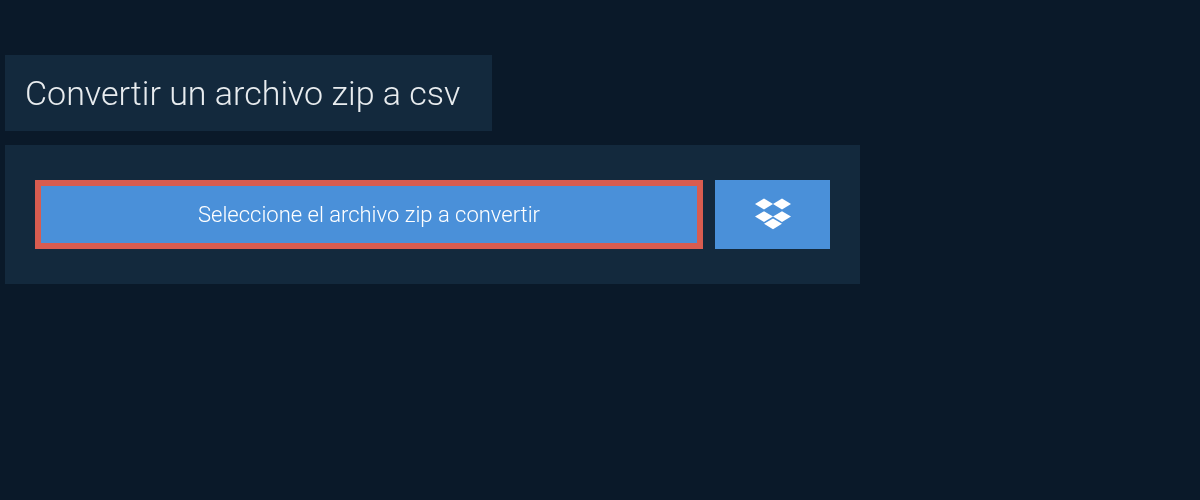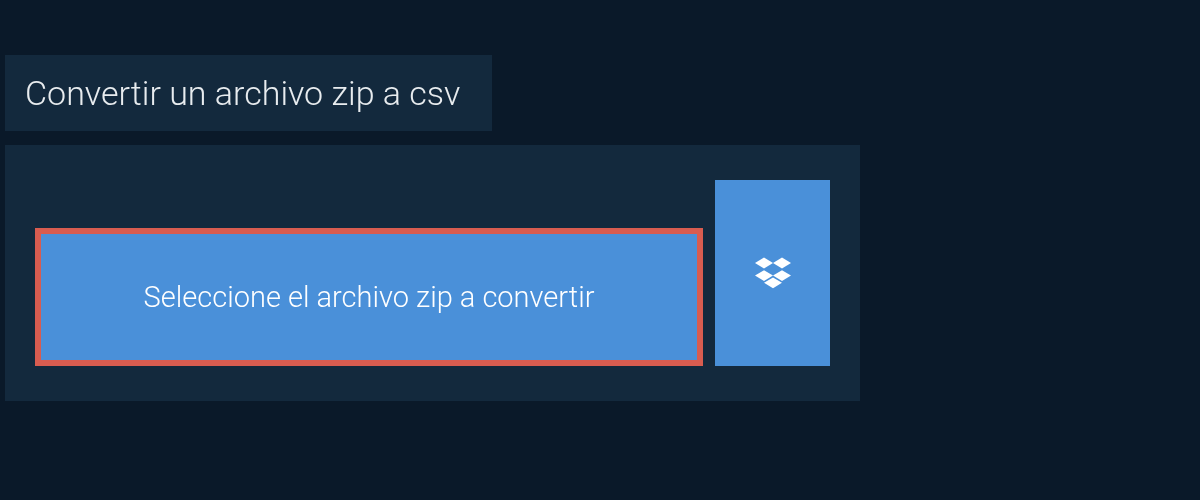--- a/index.html
+++ b/index.html
@@ -34,27 +34,26 @@
       padding: 35px 30px;
       display: flex;
       gap: 12px;
       align-items: stretch;
     }
     .select-button {
       flex: 1;
       background: #4a90d9;
       border: 6px solid #d85c50;
       color: #ffffff;
-      font-size: 29px;
+      font-size: 22px;
       font-weight: 300;
-      padding: 46px 20px;
+      padding: 16px 20px;
       text-align: center;
       cursor: pointer;
       font-family: inherit;
-      margin-top: 48px;
     }
     .dropbox-button {
       width: 115px;
       background: #4a90d9;
       border: none;
       display: flex;
       align-items: center;
       justify-content: center;
       cursor: pointer;
     }

